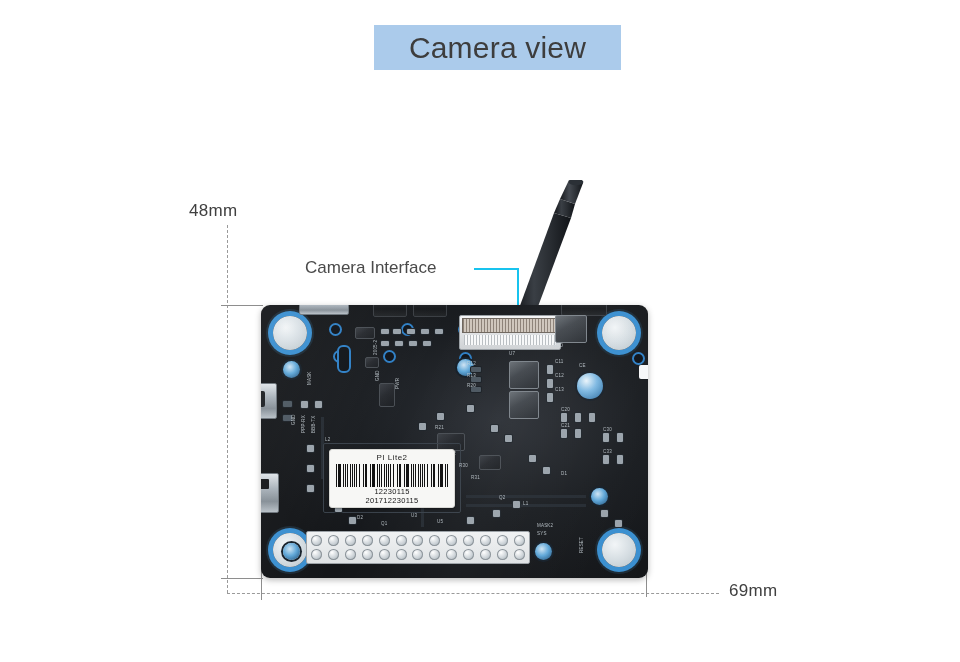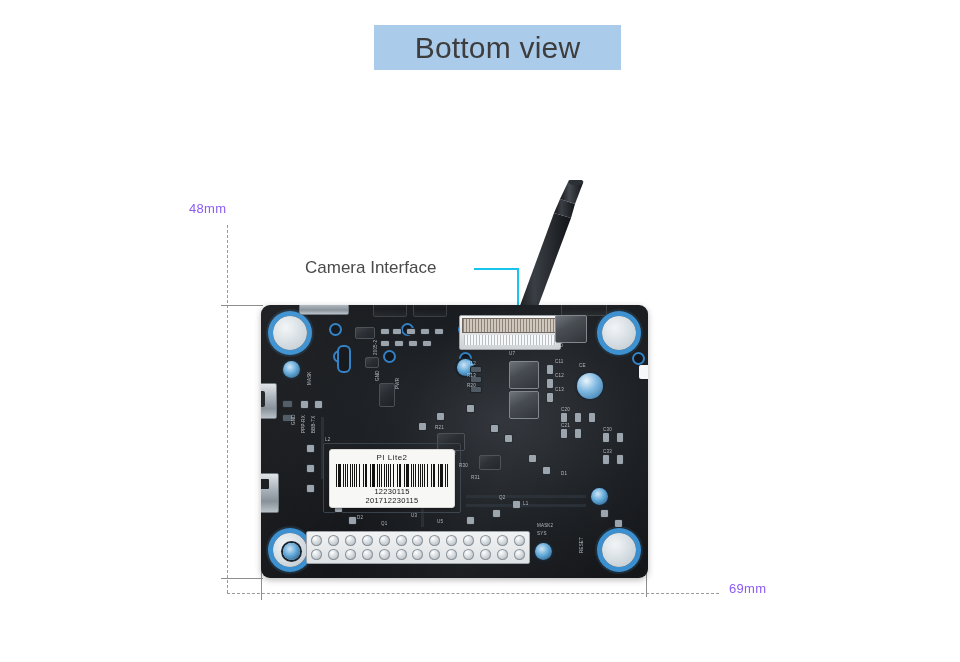--- a/index.html
+++ b/index.html
@@ -14,21 +14,21 @@
   #title-banner{
     position:absolute;left:374px;top:25px;width:247px;height:45px;
     background:#abcbeb;
     display:flex;align-items:center;justify-content:center;
   }
   #title-text{
     font-size:30px;color:#3d3d3d;letter-spacing:.2px;line-height:1;
   }
 
   
-  .dim-label{position:absolute;font-size:13px;color:#8b5cf6;letter-spacing:.3px;white-space:nowrap;}
+  .dim-label{position:absolute;font-size:17px;color:#404040;letter-spacing:.3px;white-space:nowrap;}
   #dim-label-height{left:189px;top:201px;}
   #dim-label-width{left:729px;top:581px;}
 
   
   #dim-vline{
     position:absolute;left:227px;top:225px;width:0;height:368px;
     border-left:1px dashed #9a9a9a;
   }
   
   #dim-hline{
@@ -174,21 +174,21 @@
       #111 0px,#111 1px,#f7f7f5 1px,#f7f7f5 2.2px,
       #111 2.2px,#111 3.6px,#f7f7f5 3.6px,#f7f7f5 4.4px,
       #111 4.4px,#111 5px,#f7f7f5 5px,#f7f7f5 6.8px);
   }
   .sticker-num{font-size:7.5px;color:#141414;letter-spacing:.3px;line-height:9px;}
 </style>
 </head>
 <body>
 
 <div id="title-banner">
-  <span id="title-text">Bottom view</span>
+  <span id="title-text">Camera view</span>
 </div>
 
 <div id="dim-vline"></div>
 <div id="dim-hline"></div>
 <div id="tick-top"></div>
 <div id="tick-bottom"></div>
 <div id="tick-left"></div>
 <div id="tick-right"></div>
 
 <div class="dim-label" id="dim-label-height">48mm</div>

